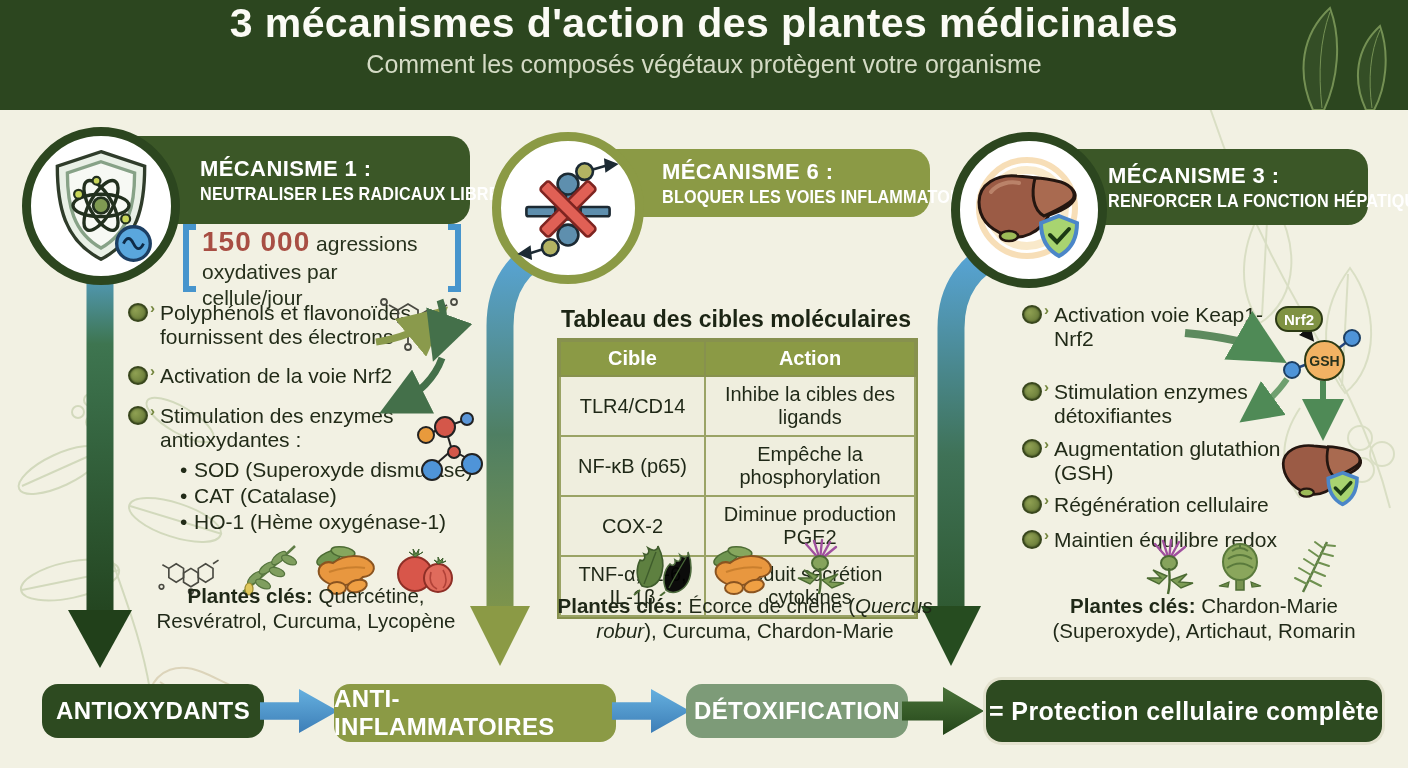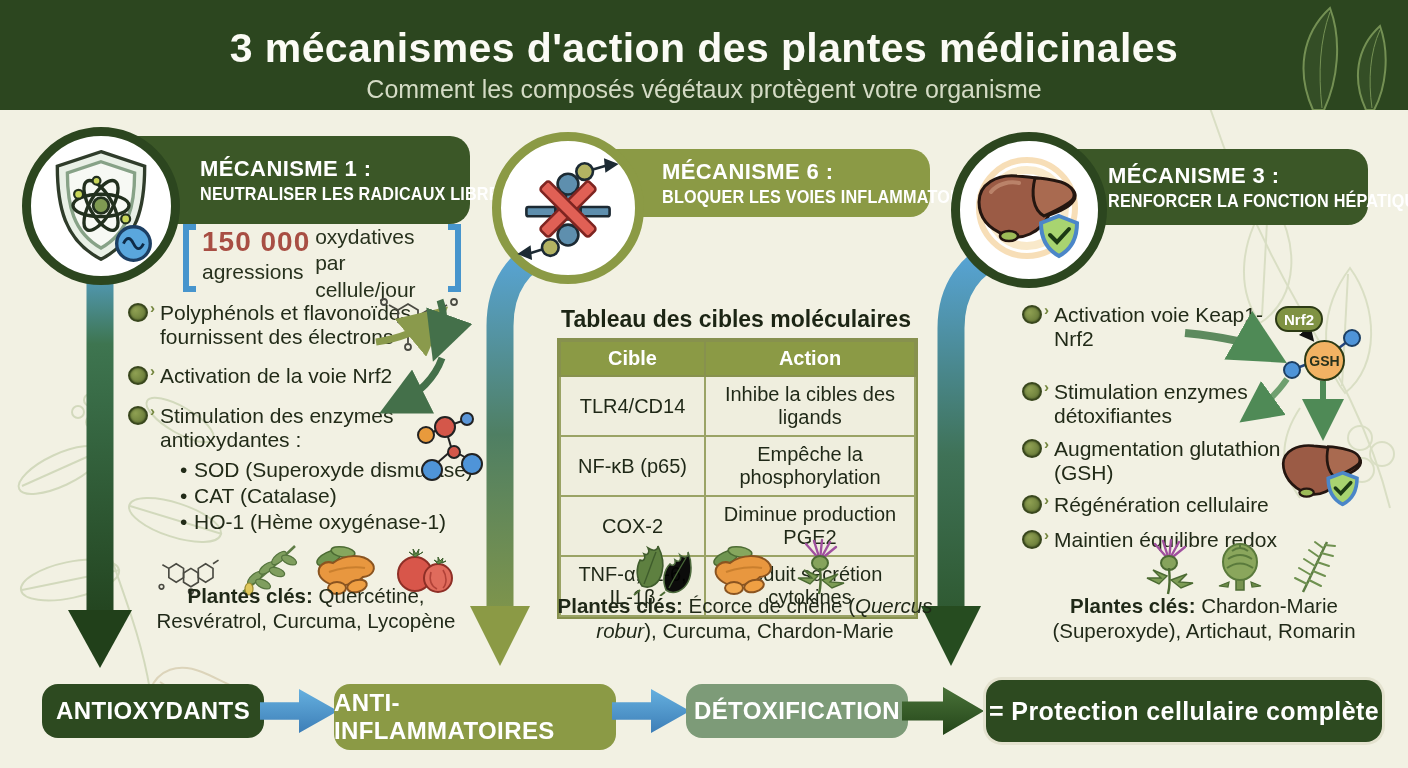--- a/index.html
+++ b/index.html
@@ -1,36 +1,36 @@
 <!DOCTYPE html>
 <html><head>
 <meta charset="utf-8">
 <style>
   html,body{margin:0;padding:0;background:#fff}
   #canvas{position:relative;width:1408px;height:768px;background:#f2f1e3;overflow:hidden;
           font-family:"Liberation Sans",sans-serif}
   .abs{position:absolute}
   
   #header{left:0;top:0;width:1408px;height:110px;background:#2c461f;z-index:2}
-  .h-title{margin-top:25px;text-align:center;color:#fbfbf5;font-size:41px;font-weight:800;letter-spacing:.4px}
+  .h-title{margin-top:0;text-align:center;color:#fbfbf5;font-size:41px;font-weight:800;letter-spacing:.4px}
   .h-sub{text-align:center;color:#d4dbc5;font-size:25px;margin-top:3px;font-weight:400}
   
   .mech-banner{z-index:2;border-radius:20px;display:flex;flex-direction:column;justify-content:center;color:#fff;box-sizing:border-box}
   .banner-dark{background:#3b5727}
   .banner-olive{background:#8b9a45}
   .banner-l1{font-size:22px;font-weight:800;letter-spacing:.4px}
   .banner-l2{font-size:18px;font-weight:700;transform:scaleX(.9);transform-origin:left center;white-space:nowrap;letter-spacing:.2px;margin-top:2px}
   
   .icon-circle{z-index:3;background:#fff;border-radius:50%;display:flex;align-items:center;justify-content:center;box-sizing:border-box}
   
   .stat-box{z-index:2;display:flex;align-items:stretch}
   .bracket{width:13px;border:6px solid #4795cd;box-sizing:border-box}
   .bracket.left{border-right:none}
   .bracket.right{border-left:none}
-  .stat-text{flex:1;display:flex;justify-content:flex-start;padding:0 6px;font-size:21px;color:#27311d;line-height:1.25}
+  .stat-text{flex:1;display:flex;flex-direction:column;justify-content:flex-start;padding:0 6px;font-size:21px;color:#27311d;line-height:1.25}
   .stat-num{color:#a84e43;font-weight:800;font-size:28px;letter-spacing:1px}
   
   .blist{z-index:2;list-style:none;margin:0;padding:0}
   .blist>li{position:relative;padding-left:32px;font-size:21px;line-height:1.13;color:#222b18;margin-bottom:16px}
   .bullet-dot{position:absolute;left:0;top:2px;width:16px;height:15px;border-radius:50%;
     background:radial-gradient(circle at 35% 35%,#8fa052,#5f7233);border:2px solid #39471d;box-shadow:inset 0 0 2px #2e3a16}
   .bullet-dot::after{content:"\203A";position:absolute;right:-9px;top:-5px;font-size:15px;font-weight:800;color:#74863e}
   .subs{list-style:none;margin:6px 0 0;padding-left:20px}
   .subs li{position:relative;padding-left:14px;font-size:21px;margin-bottom:2px;line-height:1.15}
   .subs li::before{content:"\2022";position:absolute;left:0}
@@ -447,19 +447,19 @@
       </g>
     </svg>
   </div>
   <div class="abs plants-text" style="left:1008px;top:594px;width:392px">
     <b>Plantes clés:</b>
     <span>Chardon-Marie (Superoxyde), Artichaut, Romarin</span>
   </div>
 
   <div class="abs flow-pill banner-dark" style="left:42px;top:684px;width:222px;height:54px;font-size:24px;background:#2d4a20">ANTIOXYDANTS</div>
   <div class="abs flow-arrow blue-arrow" style="left:260px;top:688px;width:78px;height:46px"></div>
-  <div class="abs flow-pill" style="left:334px;top:684px;width:282px;height:66px;font-size:24px;background:#8b9a45">ANTI-INFLAMMATOIRES</div>
+  <div class="abs flow-pill" style="left:334px;top:684px;width:282px;height:58px;font-size:24px;background:#8b9a45">ANTI-INFLAMMATOIRES</div>
   <div class="abs flow-arrow blue-arrow" style="left:612px;top:688px;width:78px;height:46px"></div>
   <div class="abs flow-pill" style="left:686px;top:684px;width:222px;height:54px;font-size:24px;background:#7d9b78">DÉTOXIFICATION</div>
   <div class="abs flow-arrow green-arrow-flow" style="left:902px;top:686px;width:82px;height:50px"></div>
   <div class="abs flow-pill" style="left:986px;top:680px;width:396px;height:62px;font-size:25px;background:#2d4a20;box-shadow:0 0 0 3px #e4e2cf">= Protection cellulaire complète</div>
 
 </div>
 
 </body></html>

